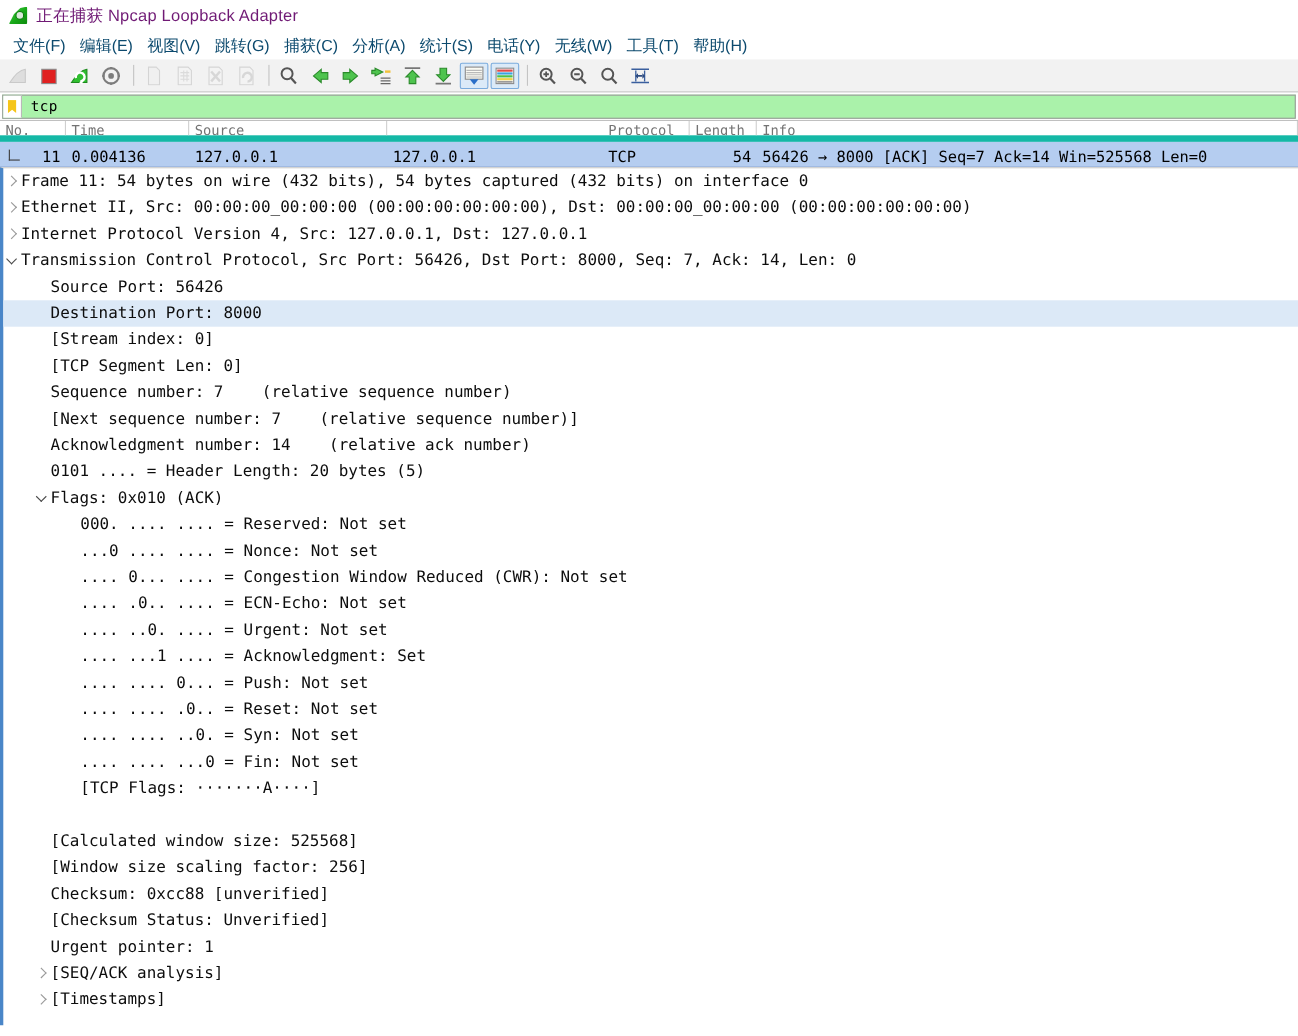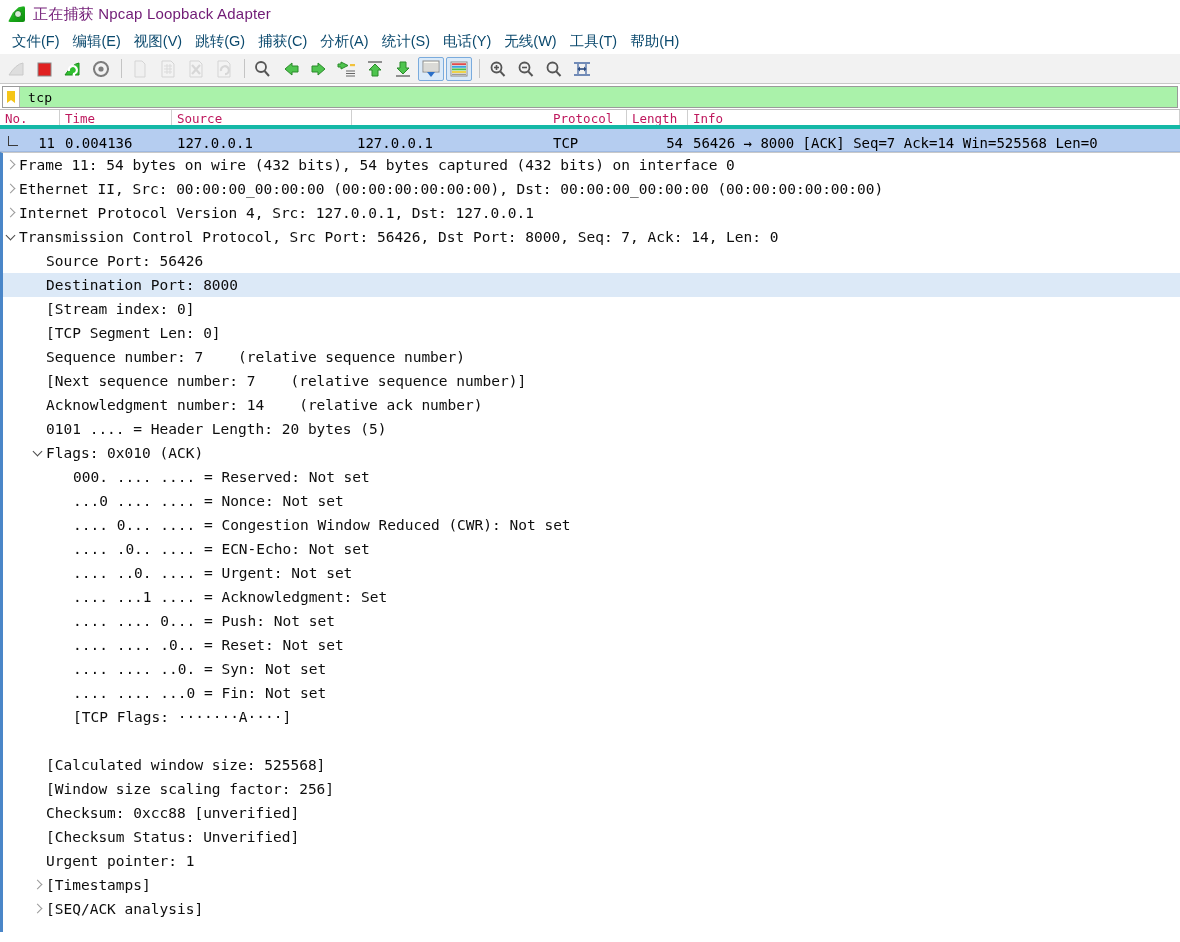--- a/index.html
+++ b/index.html
@@ -137,24 +137,24 @@
   }
 
   
   .packet-list {
     border-top: 1px solid #c0c0c0;
   }
   .plist-head {
     display: flex;
     height: 19px;
     background: #ffffff;
-    border-bottom: 4px solid #14b8a6;
+    border-bottom: 6px solid #14b8a6;
     font-family: "DejaVu Sans Mono", "Liberation Mono", monospace;
     font-size: 12.5px;
-    color: #be185d;
+    color: #737373;
     box-sizing: border-box;
   }
   .plist-head .col {
     border-right: 1px solid #cfcfcf;
     padding-left: 5px;
     line-height: 18px;
     overflow: hidden;
     white-space: nowrap;
     box-sizing: border-box;
   }
@@ -490,15 +490,15 @@
     <div class="drow"><span style="display: inline-block; width: 54px; flex: 0 0 auto;"></span><span class="twisty"></span><span class="dlabel">.... .... .0.. = Reset: Not set</span></div>
     <div class="drow"><span style="display: inline-block; width: 54px; flex: 0 0 auto;"></span><span class="twisty"></span><span class="dlabel">.... .... ..0. = Syn: Not set</span></div>
     <div class="drow"><span style="display: inline-block; width: 54px; flex: 0 0 auto;"></span><span class="twisty"></span><span class="dlabel">.... .... ...0 = Fin: Not set</span></div>
     <div class="drow"><span style="display: inline-block; width: 54px; flex: 0 0 auto;"></span><span class="twisty"></span><span class="dlabel">[TCP Flags: ·······A····]</span></div>
     <div class="drow"><span style="display: inline-block; width: 27px; flex: 0 0 auto;"></span><span class="twisty"></span></div>
     <div class="drow"><span style="display: inline-block; width: 27px; flex: 0 0 auto;"></span><span class="twisty"></span><span class="dlabel">[Calculated window size: 525568]</span></div>
     <div class="drow"><span style="display: inline-block; width: 27px; flex: 0 0 auto;"></span><span class="twisty"></span><span class="dlabel">[Window size scaling factor: 256]</span></div>
     <div class="drow"><span style="display: inline-block; width: 27px; flex: 0 0 auto;"></span><span class="twisty"></span><span class="dlabel">Checksum: 0xcc88 [unverified]</span></div>
     <div class="drow"><span style="display: inline-block; width: 27px; flex: 0 0 auto;"></span><span class="twisty"></span><span class="dlabel">[Checksum Status: Unverified]</span></div>
     <div class="drow"><span style="display: inline-block; width: 27px; flex: 0 0 auto;"></span><span class="twisty"></span><span class="dlabel">Urgent pointer: 1</span></div>
+    <div class="drow"><span style="display: inline-block; width: 27px; flex: 0 0 auto;"></span><span class="twisty collapsed"></span><span class="dlabel">[SEQ/ACK analysis]</span></div>
     <div class="drow"><span style="display: inline-block; width: 27px; flex: 0 0 auto;"></span><span class="twisty collapsed"></span><span class="dlabel">[Timestamps]</span></div>
-    <div class="drow"><span style="display: inline-block; width: 27px; flex: 0 0 auto;"></span><span class="twisty collapsed"></span><span class="dlabel">[SEQ/ACK analysis]</span></div>
   </div>
 
 </body></html>

